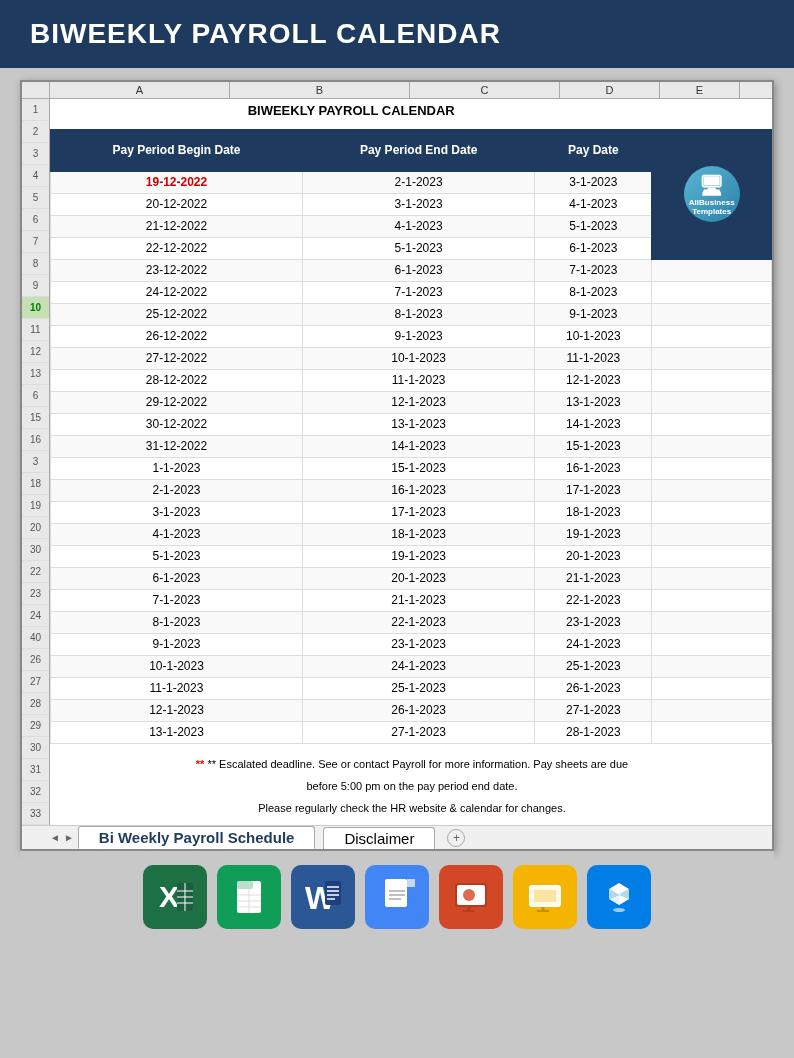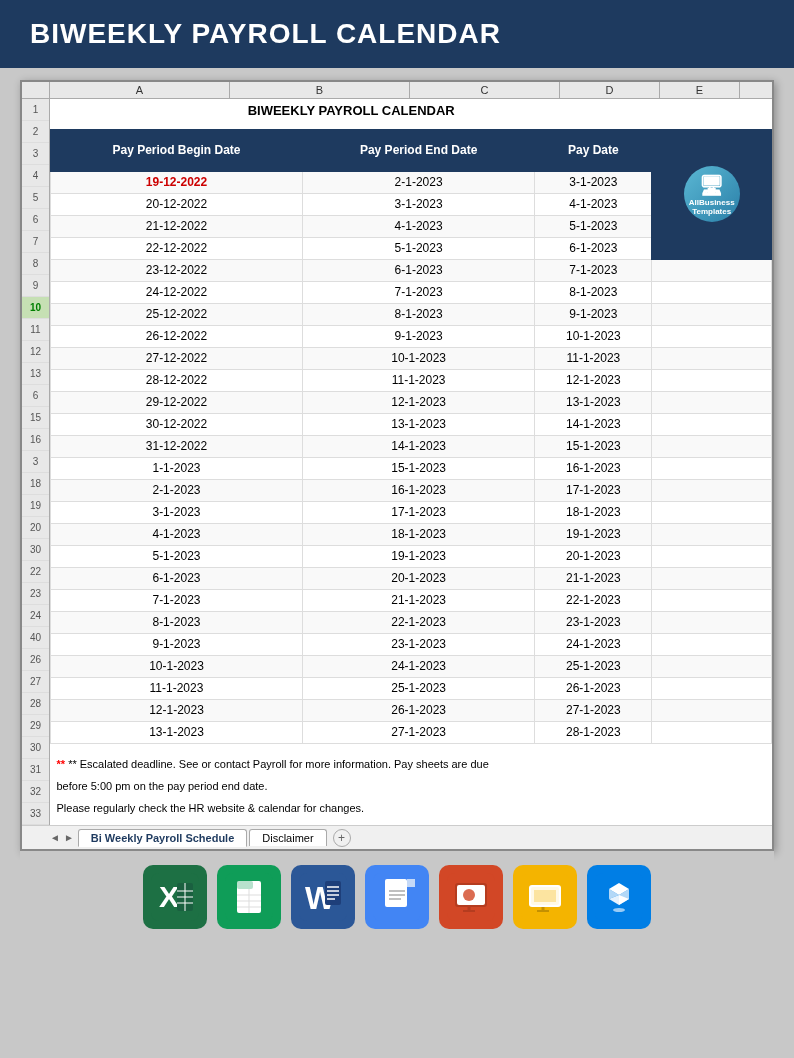--- a/index.html
+++ b/index.html
@@ -101,21 +101,21 @@
       border-collapse: collapse;
     }
     .sheet-table td {
       border: 1px solid #ddd;
       font-size: 12px;
       text-align: center;
       padding: 2px 4px;
       height: 22px;
     }
     .sheet-table td.left-align {
-      text-align: left;
+      text-align: center;
       padding-left: 6px;
     }
     .title-row td {
       font-weight: bold;
       font-size: 13px;
       border: none;
     }
     .empty-row td {
       border: none;
       height: 10px;
@@ -182,26 +182,26 @@
       padding: 0 0 0 28px;
       height: 24px;
     }
     .tab-arrow {
       font-size: 10px;
       color: #666;
       margin-right: 4px;
       cursor: pointer;
     }
     .tab {
-      padding: 2px 12px;
-      font-size: 11px;
+      padding: 2px 20px;
+      font-size: 15px;
       border: 1px solid #aaa;
       border-bottom: none;
       background: white;
-      margin-right: 2px;
+      margin-right: 8px;
       cursor: pointer;
       border-radius: 3px 3px 0 0;
     }
     .tab.active {
       background: white;
       border-bottom: 1px solid white;
       color: #1e3a5f;
       font-weight: bold;
     }
     .tab-add {

